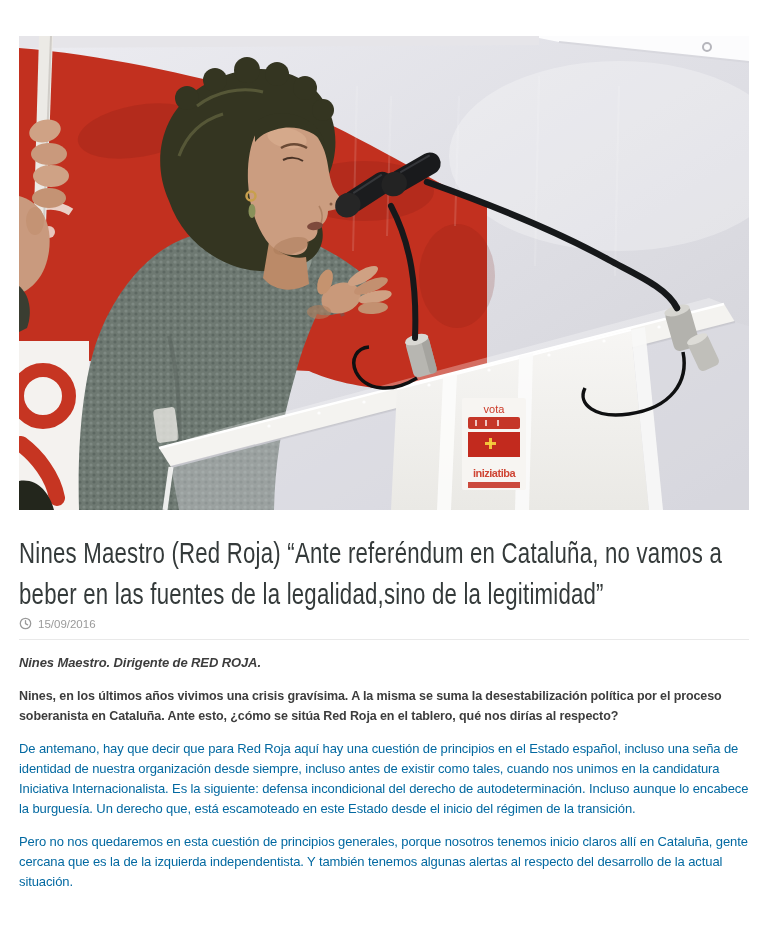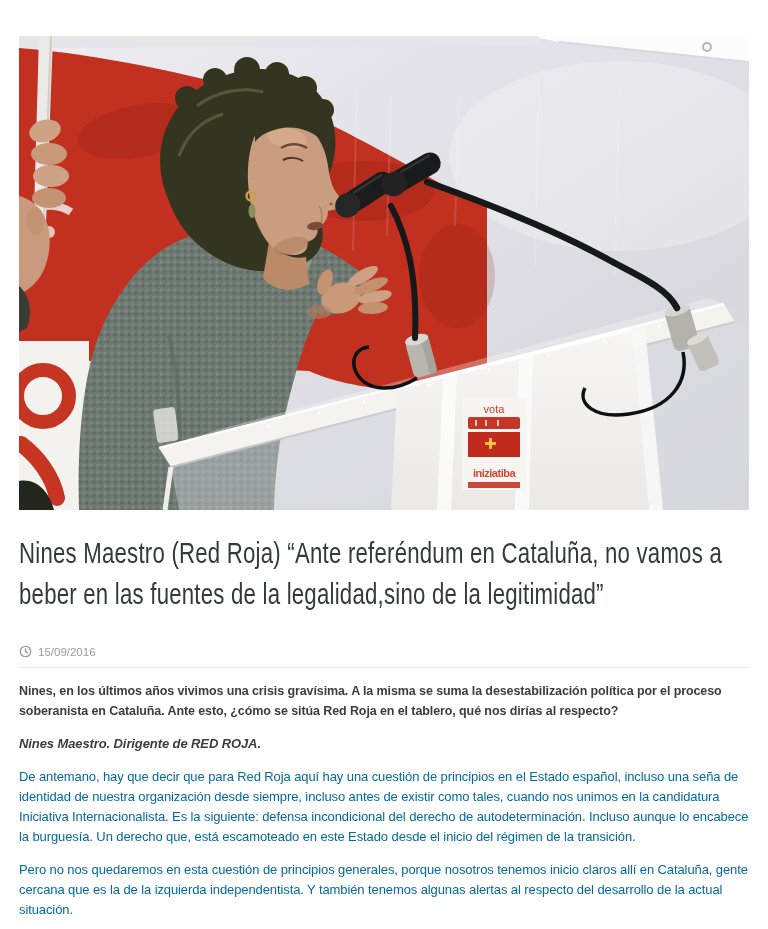--- a/index.html
+++ b/index.html
@@ -4,21 +4,21 @@
 <style>
   html,body{margin:0;padding:0;background:#ffffff;overflow:hidden;}
   .page{width:768px;height:929px;background:#ffffff;position:relative;overflow:hidden;
         font-family:"Liberation Sans","DejaVu Sans",sans-serif;}
   .inner{padding:36px 19px 0 19px;}
   .photo-wrap{width:730px;height:474px;overflow:hidden;}
   svg.photo{display:block;width:730px;height:474px;font-family:"Liberation Sans",sans-serif;}
   h1.post-title{margin:22px 0 0 0;padding:0;font-weight:400;color:#343a3a;}
   h1.post-title .tline{display:block;white-space:nowrap;font-size:30px;line-height:41px;
         transform:scaleX(0.74);transform-origin:0 50%;letter-spacing:0.3px;}
-  .meta{margin-top:31px;display:flex;align-items:center;gap:6px;color:#9a9a9a;font-size:11.5px;}
+  .meta{margin-top:3px;display:flex;align-items:center;gap:6px;color:#9a9a9a;font-size:11.5px;}
   .meta svg{display:block;}
   .divider{border-top:1px solid #e9e9e9;margin-top:9px;height:0;}
   p.body{margin:13px 0 0 0;font-size:13px;line-height:20px;color:#0369a1;letter-spacing:-0.1px;}
   p.lead{font-weight:700;font-style:italic;color:#3d3d3d;}
   p.question{font-weight:700;color:#3d3d3d;font-size:12.5px;}
 </style>
 </head>
 <body>
 
 <div class="page">
@@ -242,19 +242,19 @@
     <div class="meta">
       <svg width="13" height="13" viewBox="0 0 14 14">
         <circle cx="7" cy="7" r="5.6" fill="none" stroke="#9a9a9a" stroke-width="1.4"></circle>
         <path d="M7,3.8 L7,7.2 L9.3,8.4" fill="none" stroke="#9a9a9a" stroke-width="1.4" stroke-linecap="round" stroke-linejoin="round"></path>
       </svg>
       <span>15/09/2016</span>
     </div>
 
     <div class="divider"></div>
 
+    <p class="body lead">Nines Maestro. Dirigente de RED ROJA.</p>
     <p class="body question">Nines, en los últimos años vivimos una crisis gravísima. A la misma se suma la desestabilización política por el proceso soberanista en Cataluña. Ante esto, ¿cómo se sitúa Red Roja en el tablero, qué nos dirías al respecto?</p>
-    <p class="body lead">Nines Maestro. Dirigente de RED ROJA.</p>
     <p class="body">De antemano, hay que decir que para Red Roja aquí hay una cuestión de principios en el Estado español, incluso una seña de identidad de nuestra organización desde siempre, incluso antes de existir como tales, cuando nos unimos en la candidatura Iniciativa Internacionalista. Es la siguiente: defensa incondicional del derecho de autodeterminación. Incluso aunque lo encabece la burguesía. Un derecho que, está escamoteado en este Estado desde el inicio del régimen de la transición.</p>
     <p class="body">Pero no nos quedaremos en esta cuestión de principios generales, porque nosotros tenemos inicio claros allí en Cataluña, gente cercana que es la de la izquierda independentista. Y también tenemos algunas alertas al respecto del desarrollo de la actual situación.</p>
 
   </div>
 </div>
 
 </body></html>

